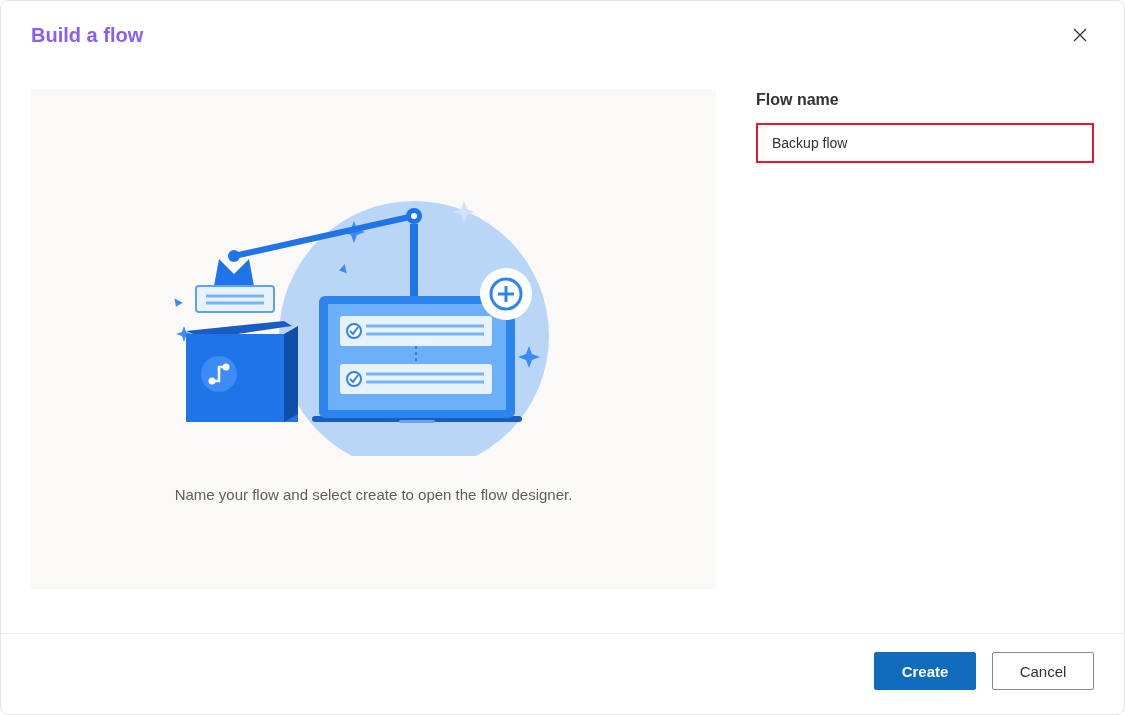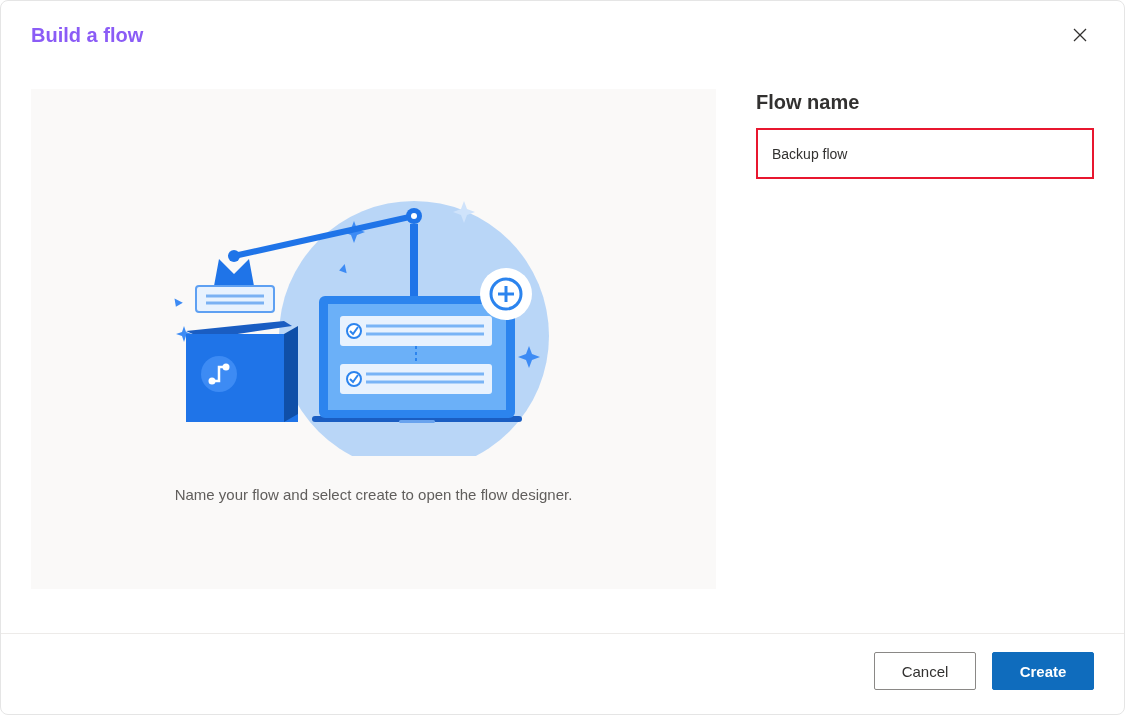--- a/index.html
+++ b/index.html
@@ -66,29 +66,29 @@
     .helper-text {
       font-size: 15px;
       color: #605e5c;
     }
 
     .right-panel {
       flex: 1;
       padding-top: 2px;
     }
     .field-label {
-      font-size: 20px;
+      font-size: 16px;
       font-weight: 600;
       color: #323130;
       display: block;
       margin-bottom: 14px;
     }
     .name-input {
       width: 100%;
-      height: 51px;
+      height: 40px;
       padding: 8px 14px;
       font-size: 14px;
       font-family: inherit;
       color: #323130;
       border: 2.5px solid #e8172f;
       outline: none;
       background: #fff;
     }
 
     .footer {
@@ -198,16 +198,16 @@
       <p class="helper-text">Name your flow and select create to open the flow designer.</p>
     </div>
 
     <div class="right-panel">
       <label class="field-label">Flow name</label>
       <input type="text" class="name-input" value="Backup flow" style="">
     </div>
   </div>
 
   <div class="footer">
+    <button class="btn btn-primary">Create</button>
     <button class="btn btn-secondary">Cancel</button>
-    <button class="btn btn-primary">Create</button>
   </div>
 </div>
 
 </body></html>

